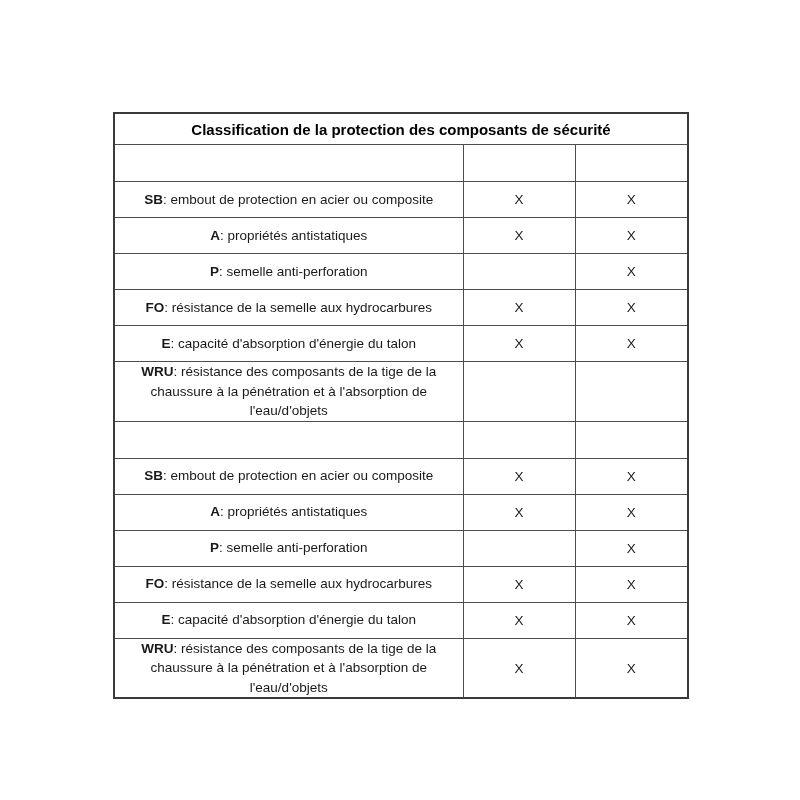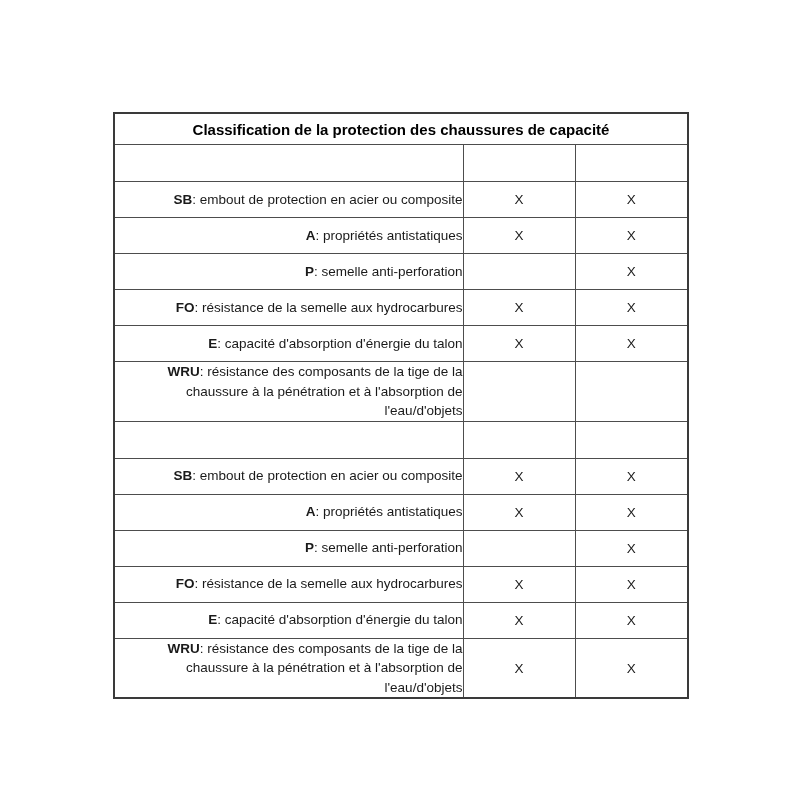--- a/index.html
+++ b/index.html
@@ -57,21 +57,21 @@
     height: 36px;
     text-align: center;
     vertical-align: middle;
     font-weight: bold;
     color: #ffffff;
     background: #7f7f7f;
     font-size: 13.5px;
   }
   td.char-cell {
     height: 35px;
-    text-align: right;
+    text-align: center;
     vertical-align: middle;
     padding: 6px 8px 6px 7px;
     line-height: 1.45;
   }
   td.char-cell .code { font-weight: bold; }
   td.x-cell {
     text-align: center;
     vertical-align: middle;
     font-size: 13.5px;
   }
@@ -82,21 +82,21 @@
 <div class="page">
   <table class="classification">
     <colgroup>
         <col class="c1">
         <col class="c2">
         <col class="c3">
       </colgroup>
 
     <tbody>
         <tr>
-      <td class="title-cell" colspan="3">Classification de la protection des chaussures de capacité</td>
+      <td class="title-cell" colspan="3">Classification de la protection des composants de sécurité</td>
     </tr>
 
     <tr>
       <td class="hdr-label">Caractéristiques</td>
       <td class="hdr-class">S1</td>
       <td class="hdr-class">S1P</td>
     </tr>
 
     <tr>
       <td class="char-cell"><span class="code">SB</span><span>: embout de protection en acier ou composite</span></td>

